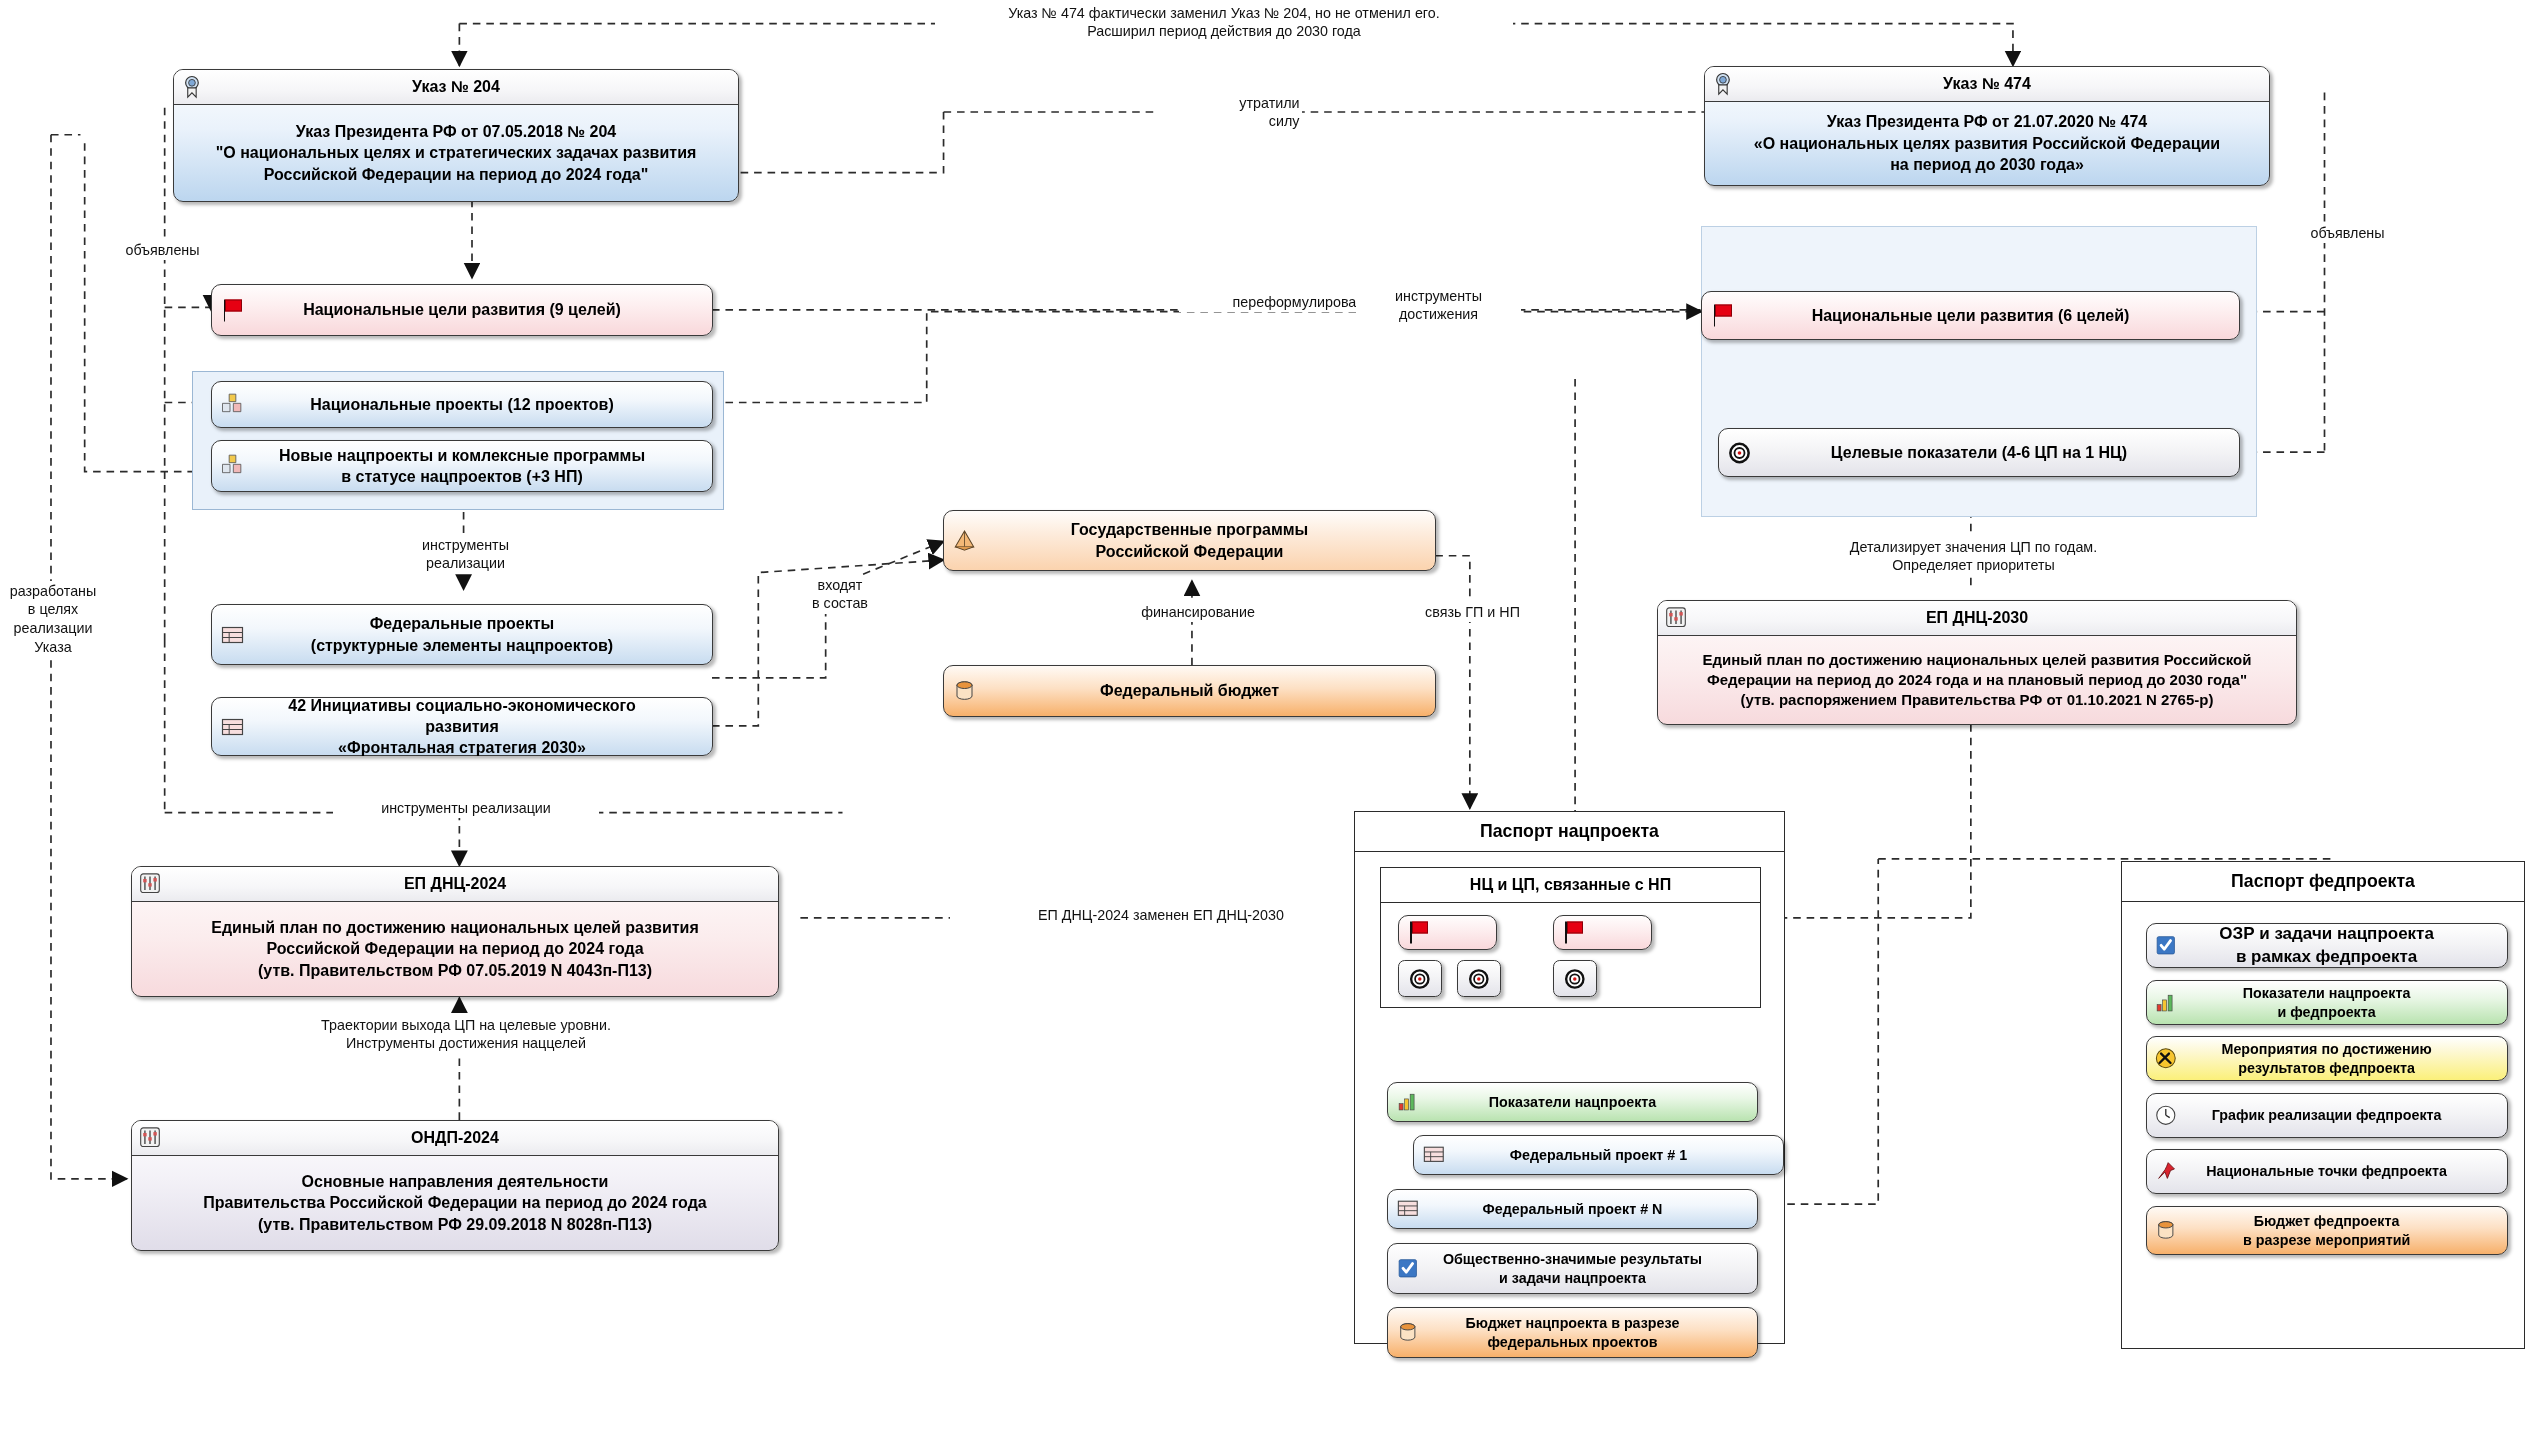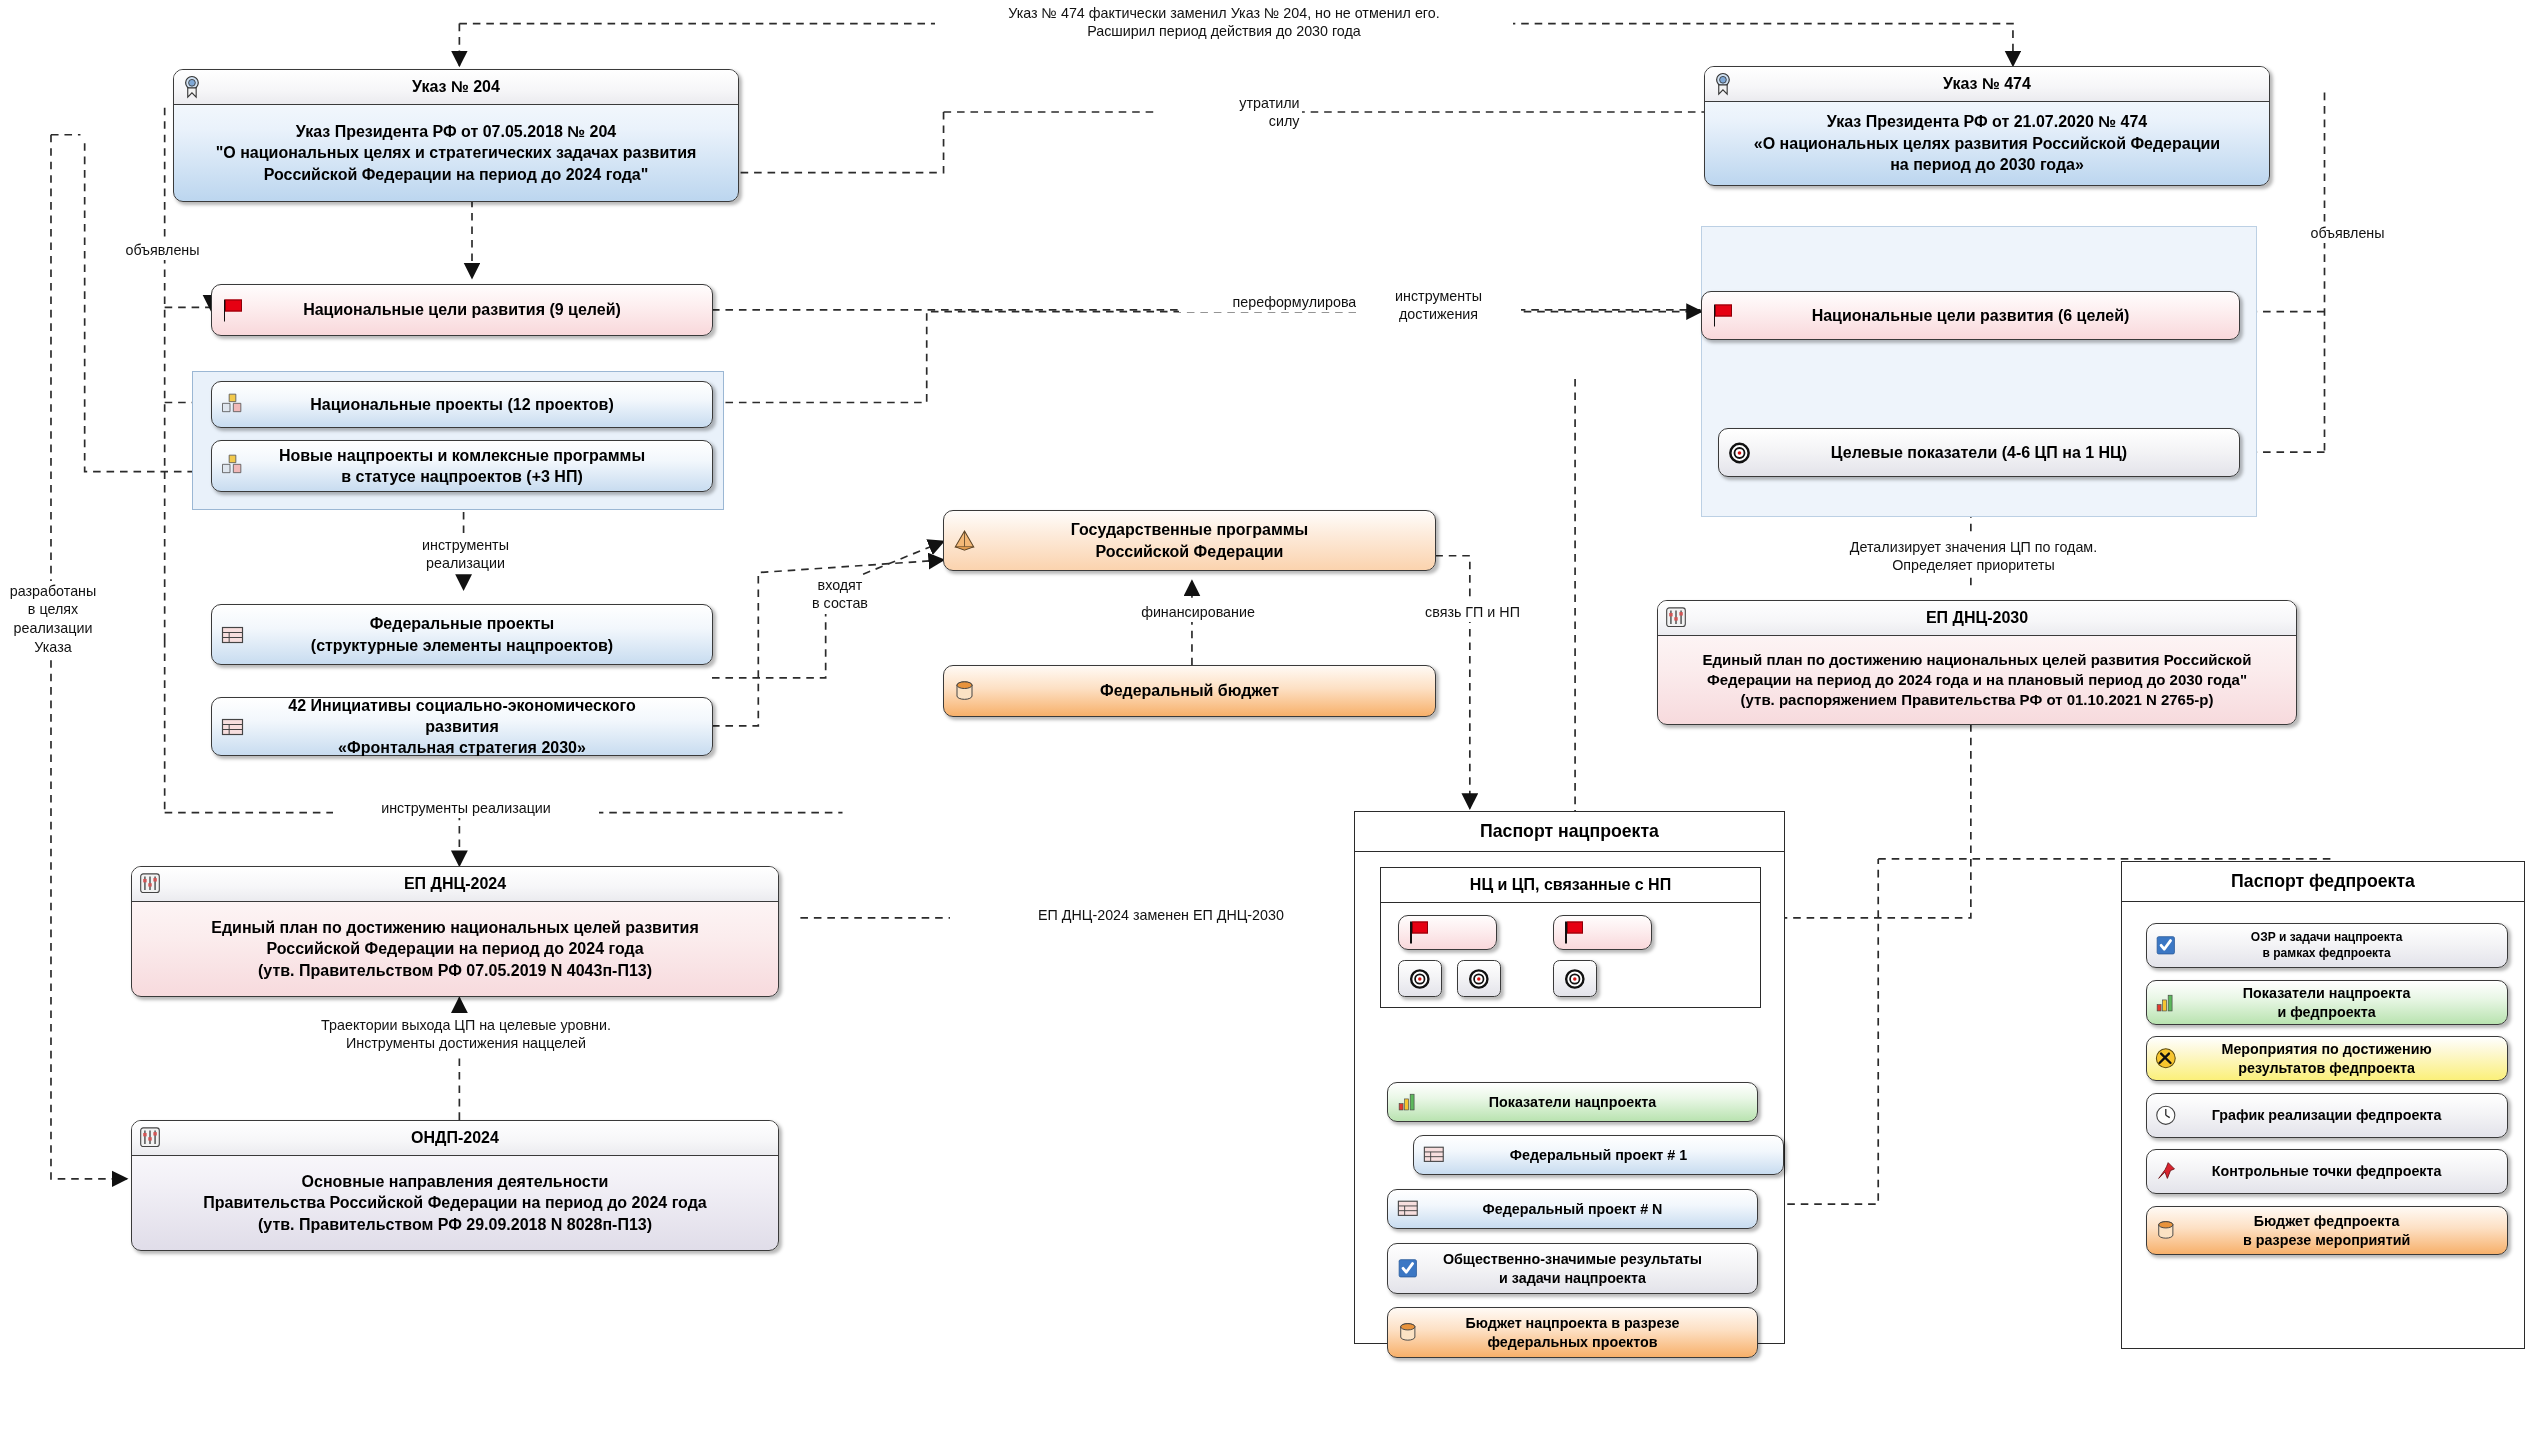--- a/index.html
+++ b/index.html
@@ -463,21 +463,21 @@
   <div class="plain" style="left:2121px;top:861px;width:404px;height:488px;">
     <div class="ptitle">Паспорт федпроекта</div>
 
     <div class="node f-grey" style="left:23.6px;top:61px;width:362px;height:45px;">
       <span class="ico">
         <svg viewBox="0 0 30 30" width="23.6" height="23.6">
             <rect x="4" y="4" width="22" height="22" rx="2" fill="#3b77c4" stroke="#2a5a99" stroke-width="1"></rect>
             <path d="M9,15 L13,20 L21,9" stroke="#fff" stroke-width="3.6" fill="none" stroke-linecap="round" stroke-linejoin="round"></path>
           </svg>
       </span>
-      <span class="lbl" style="font-size:12px;padding:0 34px">ОЗР и задачи нацпроекта
+      <span class="lbl" style="font-size:17px;padding:0 34px">ОЗР и задачи нацпроекта
 в рамках федпроекта</span>
     </div>
     <div class="node f-green" style="left:23.6px;top:118px;width:362px;height:45px;">
       <span class="ico">
         <svg viewBox="0 0 30 30" width="23.6" height="23.6">
             <rect x="4" y="18" width="5" height="8" fill="#e23b2e" stroke="#444" stroke-width=".8"></rect>
             <rect x="11" y="12" width="5" height="14" fill="#f5c531" stroke="#444" stroke-width=".8"></rect>
             <rect x="18" y="6" width="5" height="20" fill="#5cb85c" stroke="#444" stroke-width=".8"></rect>
           </svg>
       </span>
@@ -503,21 +503,21 @@
           </svg>
       </span>
       <span class="lbl" style="font-size:14.3px;padding:0 34px">График реализации федпроекта</span>
     </div>
     <div class="node f-grey" style="left:23.6px;top:287px;width:362px;height:45px;">
       <span class="ico">
         <svg viewBox="0 0 30 30" width="23.6" height="23.6">
             <path d="M18,4 L26,12 L21,14 L17,24 L14,16 L6,24 L14,13 L16,9 Z" fill="#d9232e" stroke="#6b0f14" stroke-width="1.1"></path>
           </svg>
       </span>
-      <span class="lbl" style="font-size:14.3px;padding:0 34px">Контрольные точки федпроекта</span>
+      <span class="lbl" style="font-size:14.3px;padding:0 34px">Национальные точки федпроекта</span>
     </div>
     <div class="node f-orange2" style="left:23.6px;top:344px;width:362px;height:49px;">
       <span class="ico">
         <svg viewBox="0 0 30 30" width="23.6" height="23.6">
             <ellipse cx="15" cy="8" rx="9" ry="4" fill="#e8933c" stroke="#444" stroke-width="1.2"></ellipse>
             <path d="M6,8 L6,21 A9,4 0 0 0 24,21 L24,8" fill="#fbe2c4" stroke="#444" stroke-width="1.2"></path>
             <ellipse cx="15" cy="8" rx="9" ry="4" fill="#e8933c" stroke="#444" stroke-width="1.2"></ellipse>
           </svg>
       </span>
       <span class="lbl" style="font-size:14.3px;padding:0 34px">Бюджет федпроекта

